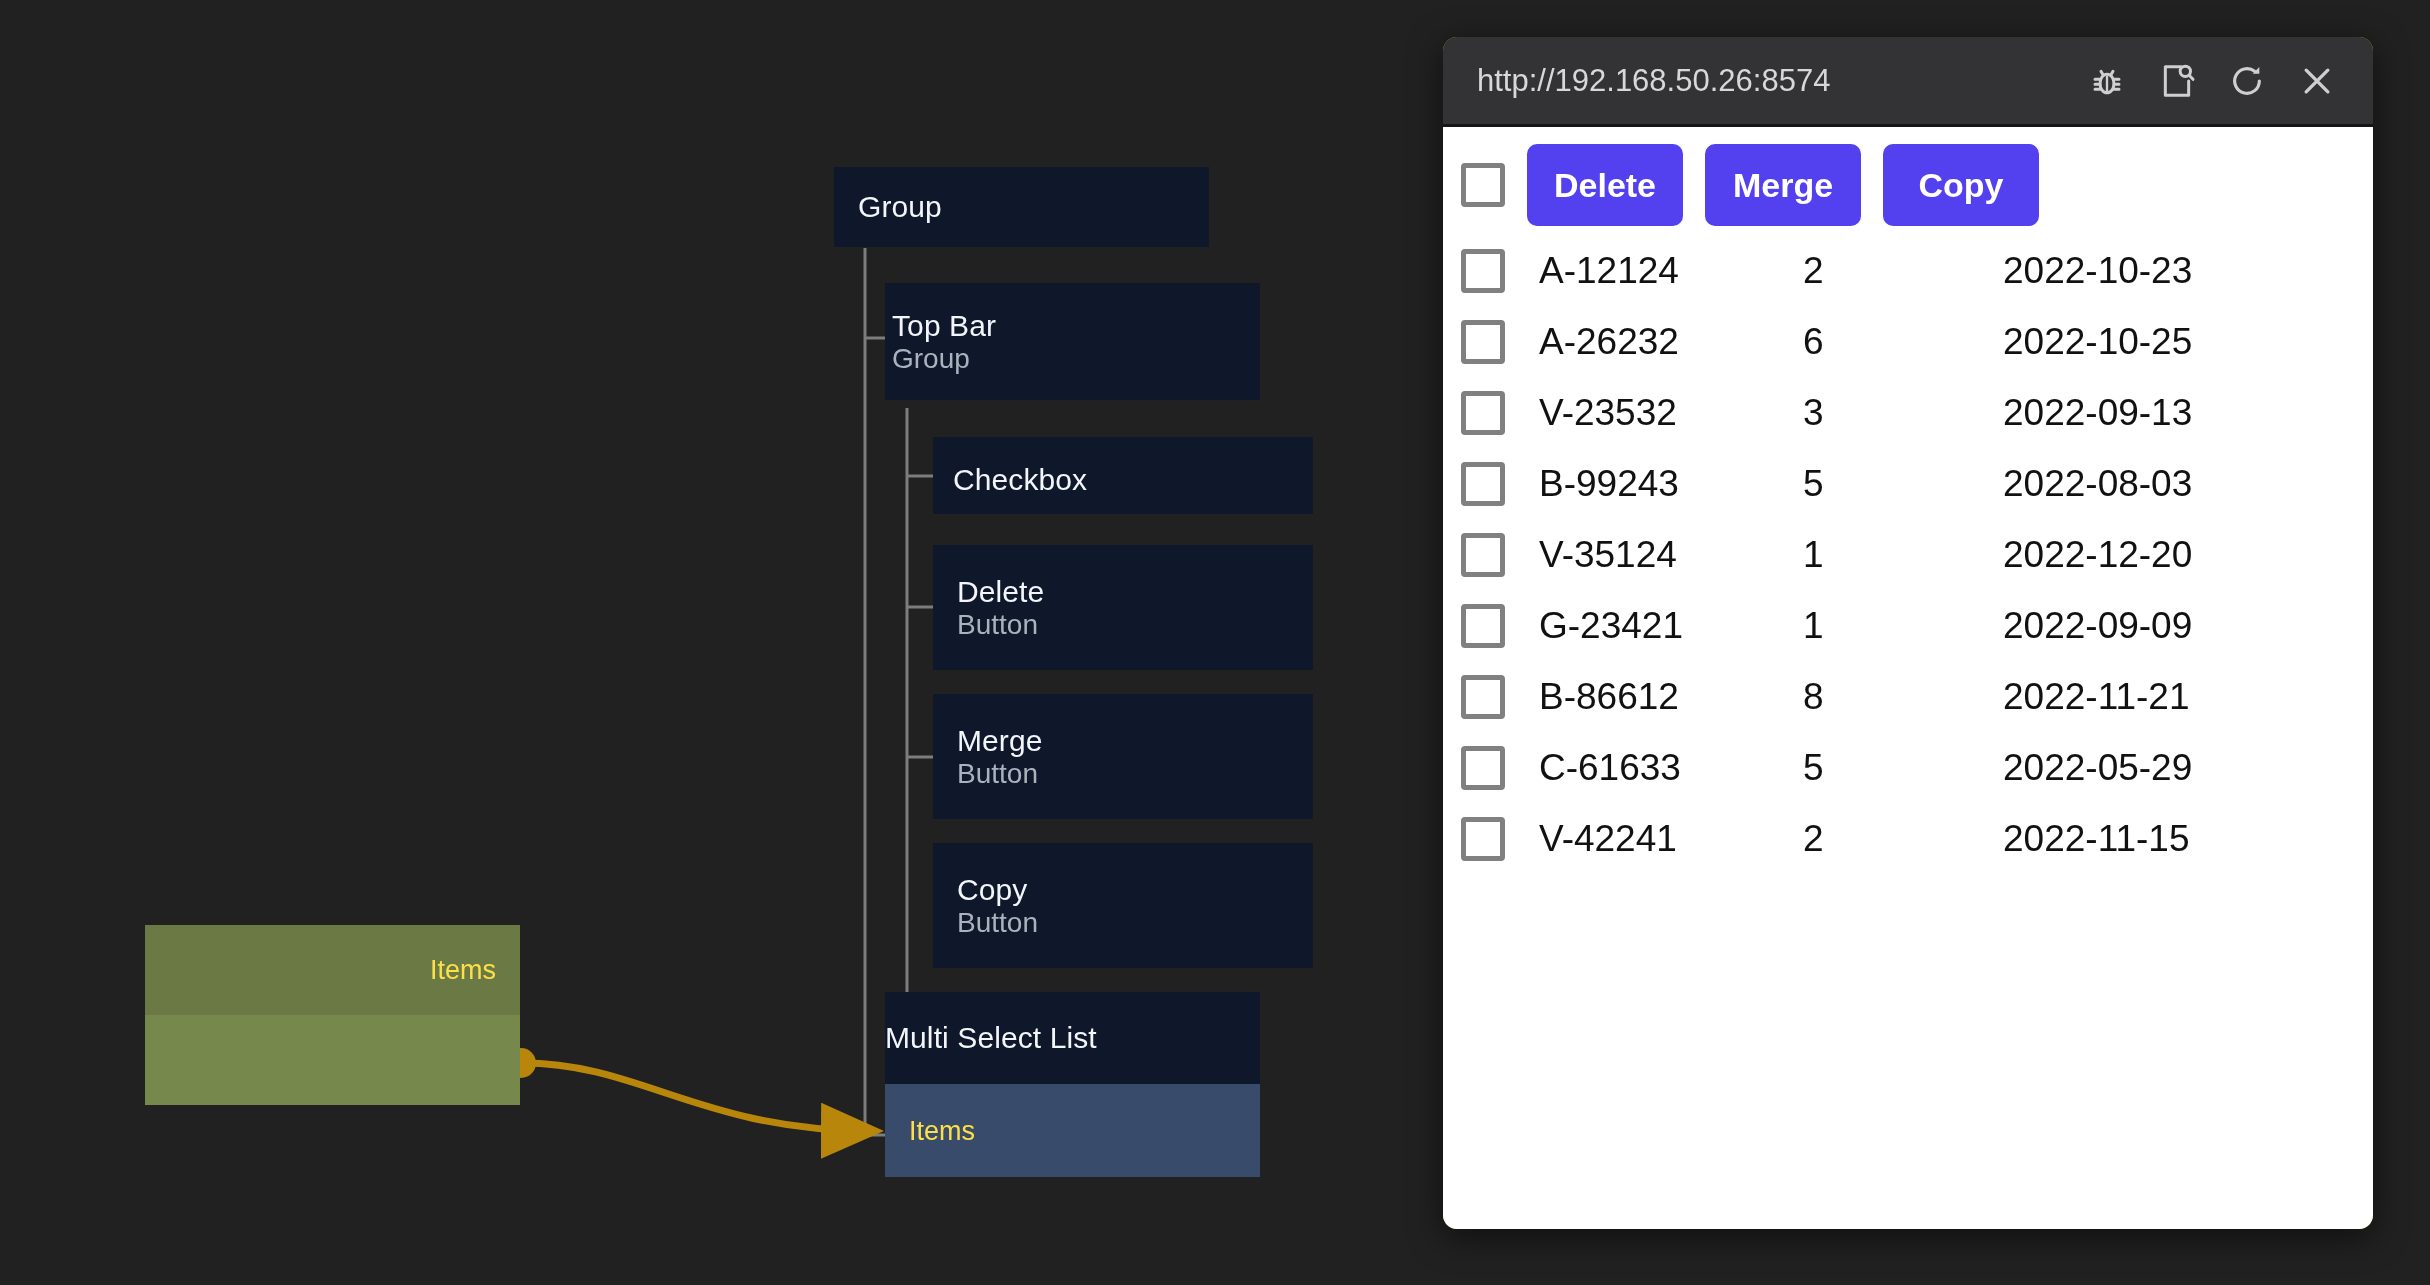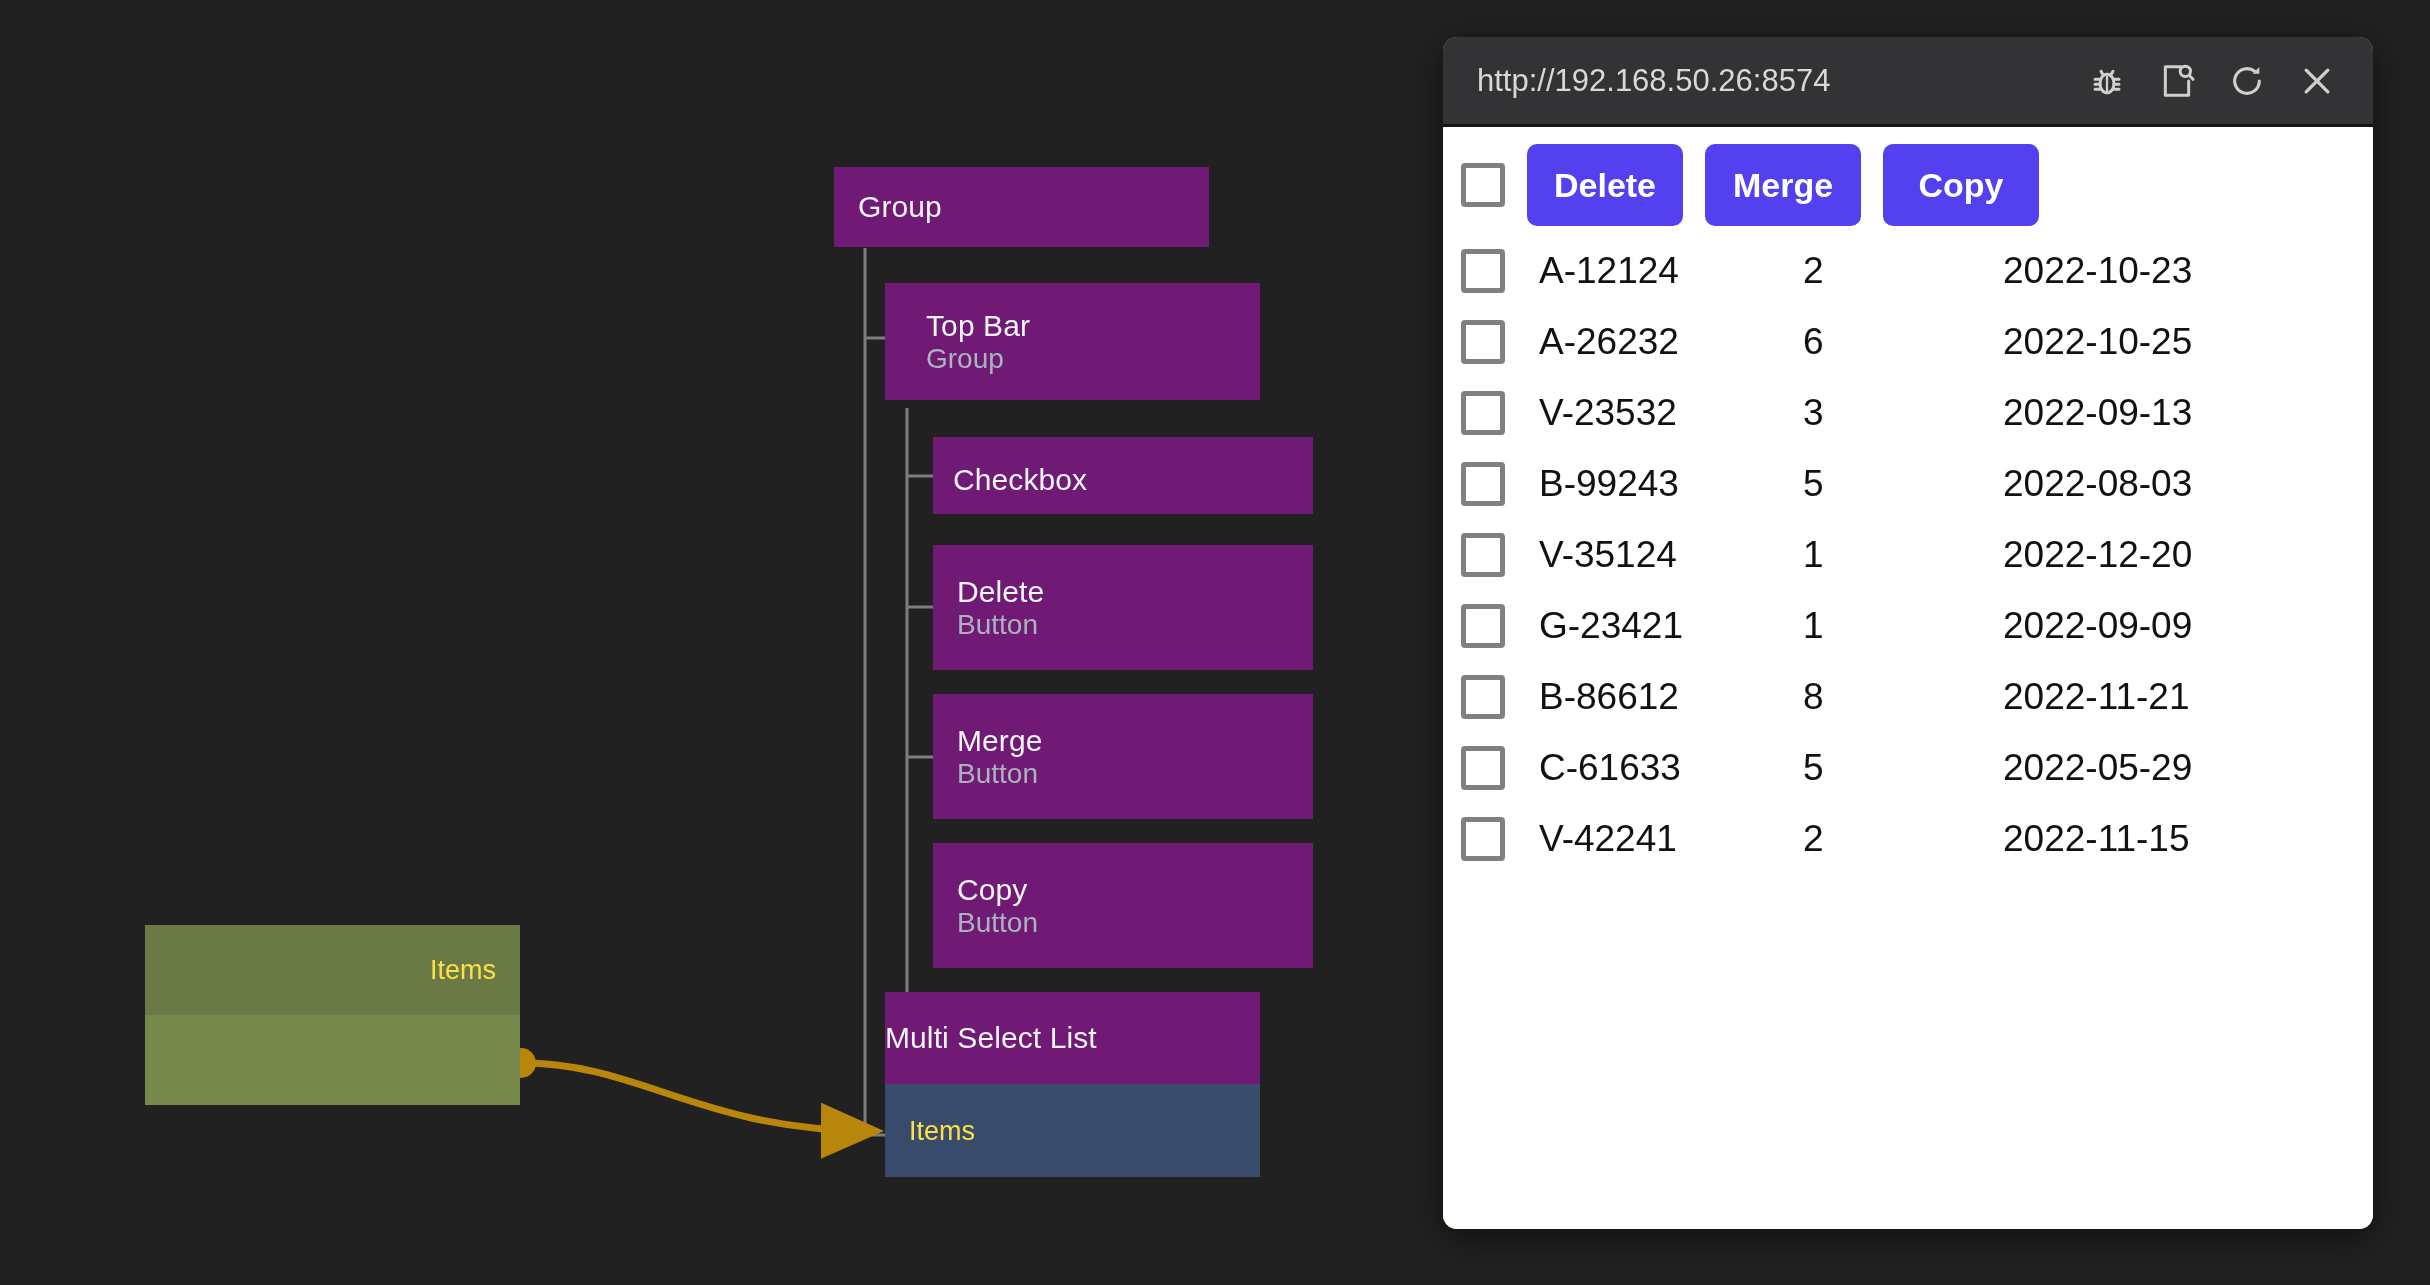--- a/index.html
+++ b/index.html
@@ -58,21 +58,21 @@
     white-space: nowrap;
   }
 
   .node-body {
     box-sizing: border-box;
     display: flex;
     align-items: center;
   }
 
   
-  .node.blue .node-head { background: #701a75; }
+  .node.blue .node-head { background: #0f172a; }
   .node.blue .node-body { background: #35456280; }
   .node.blue { background: #3d5072; }
 
   
   .node.green { background: #76884b; }
   .node.green .node-head { background: #7a8a50; }
   .node.green .node-body { background: #6b7a45; }
 
   .port-label {
     color: #fde047;
@@ -224,21 +224,21 @@
       <circle cx="521" cy="1063" r="15" fill="#b8860b"></circle>
     </svg>
 
     <div class="node blue" style="left:834px; top:167px; width:375px; height:80px;">
       <div class="node-head" style="height:80px; padding-left:24px;">
         <span class="node-title">Group</span>
       </div>
     </div>
 
     <div class="node blue" style="left:885px; top:283px; width:375px; height:117px;">
-      <div class="node-head" style="height:117px; padding-left:41px; flex-direction:column; align-items:flex-start; justify-content:center;">
+      <div class="node-head" style="height:117px; padding-left:7px; flex-direction:column; align-items:flex-start; justify-content:center;">
         <span class="node-title">Top Bar</span>
         <span class="node-sub">Group</span>
       </div>
     </div>
 
     <div class="node blue" style="left:933px; top:437px; width:380px; height:77px;">
       <div class="node-head" style="height:86px; padding-left:20px;">
         <span class="node-title">Checkbox</span>
       </div>
     </div>

